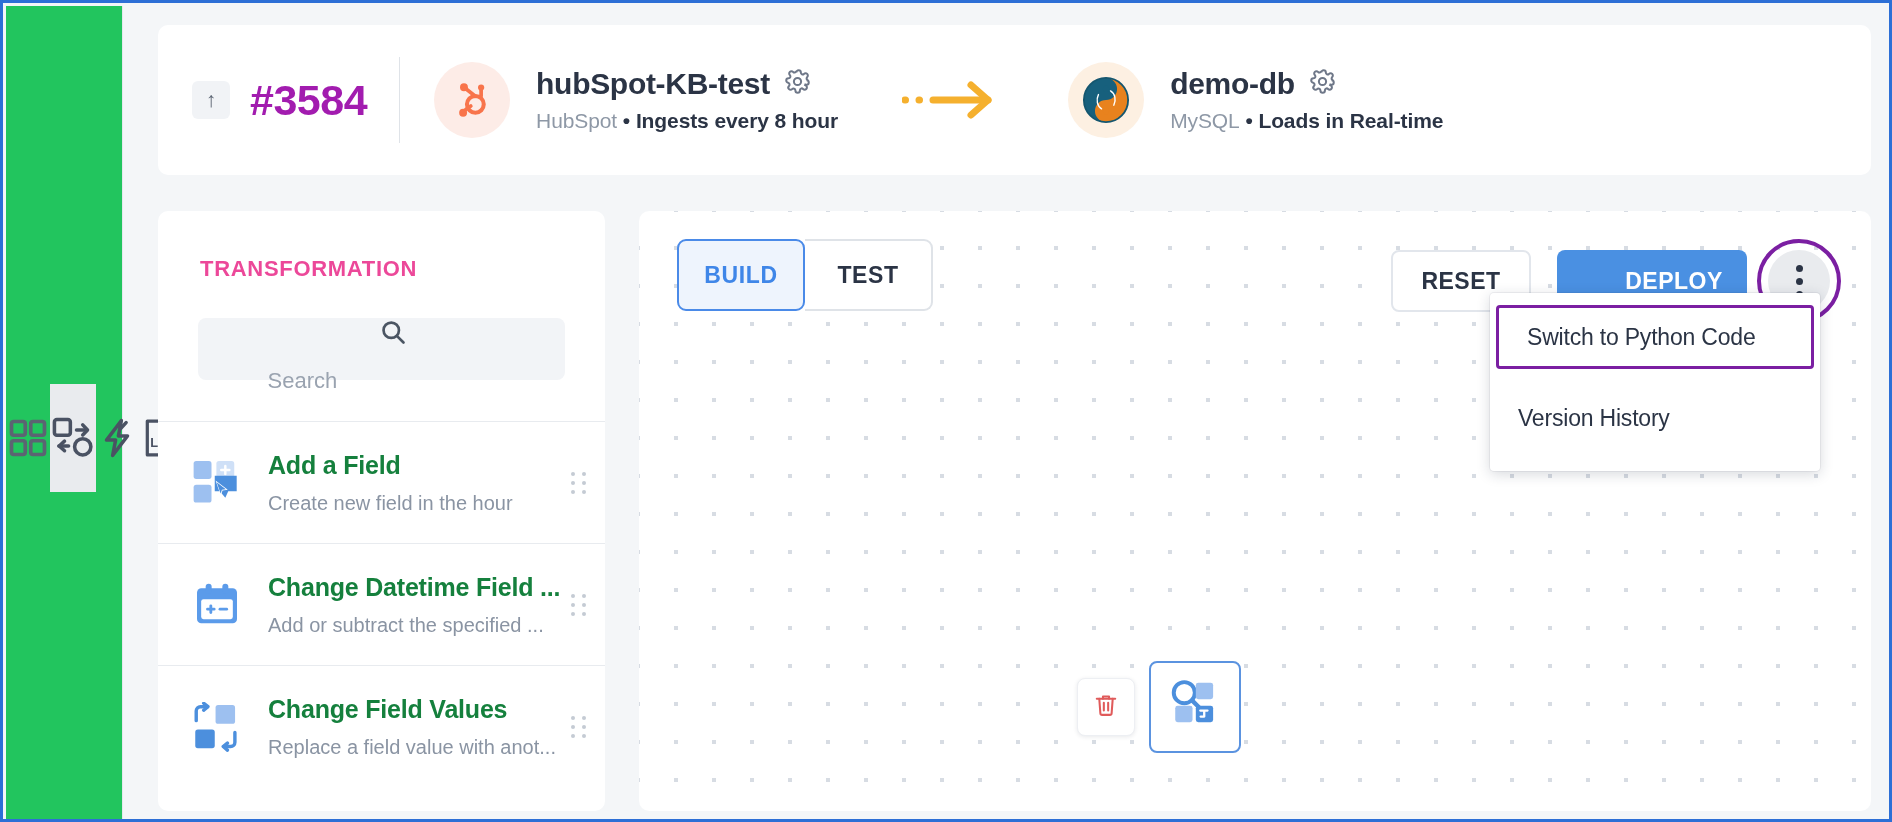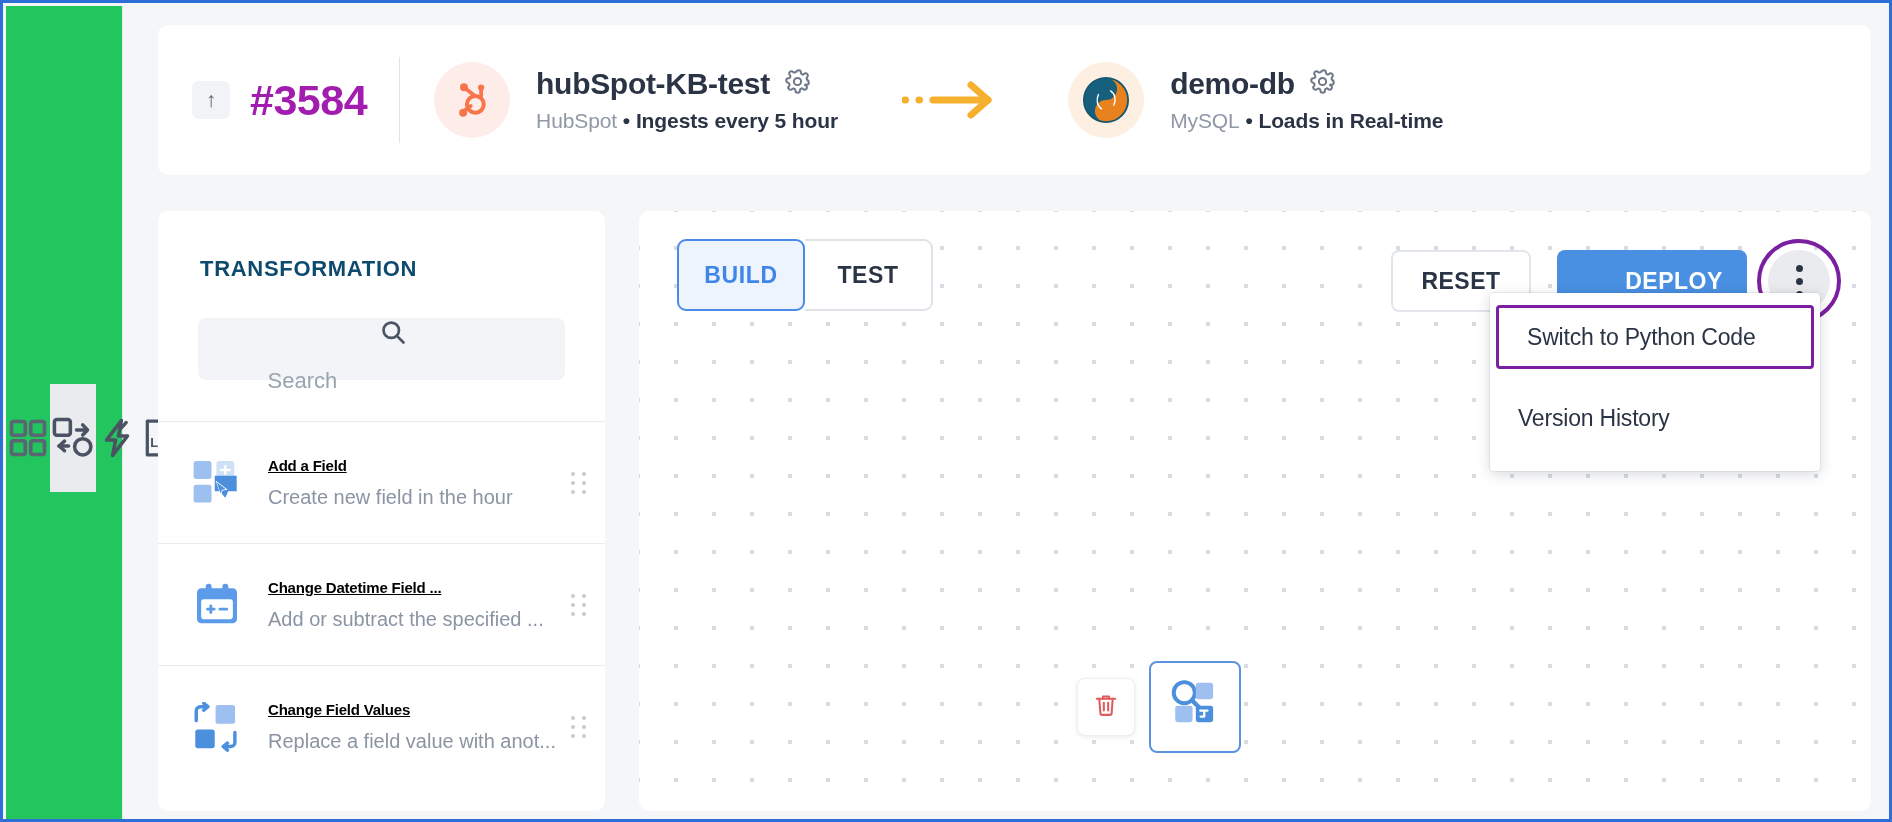--- a/index.html
+++ b/index.html
@@ -93,21 +93,21 @@
   
   .tpanel {
     position: absolute;
     left: 155px; top: 208px;
     width: 447px; height: 600px;
     background: #ffffff;
     border-radius: 10px;
     overflow: hidden;
   }
   .tpanel-title {
-    font-size: 22px; font-weight: 700; color: #0c4a6e;
+    font-size: 22px; font-weight: 700; color: #ec4899;
     letter-spacing: 0.7px;
     padding: 45px 0 0 42px;
   }
   .search-box {
     margin: 36px 40px 0 40px;
     height: 62px;
     background: #f2f4f7;
     border-radius: 8px;
     display: flex; align-items: center;
     padding-left: 22px; gap: 18px;
@@ -126,23 +126,23 @@
     display: flex; align-items: center;
     height: 122px;
     border-top: 1px solid #e8ebef;
     padding-left: 34px; padding-right: 18px;
     position: relative;
     cursor: grab;
   }
   .trow-icon { width: 66px; flex: none; display:flex; align-items:center; }
   .trow-body { flex: 1; min-width: 0; padding-left: 10px; }
   .trow-name {
-    font-size: 15px; font-weight: 700; color: #000000;
+    font-size: 25px; font-weight: 700; color: #15803d;
     letter-spacing: -0.2px;
-    white-space: nowrap; overflow: hidden; text-overflow: ellipsis; text-decoration: underline;
+    white-space: nowrap; overflow: hidden; text-overflow: ellipsis;
   }
   .trow-desc {
     margin-top: 12px;
     font-size: 20px; color: #8a94a3;
     white-space: nowrap; overflow: hidden; text-overflow: ellipsis;
   }
   .grip {
     width: 16px; flex: none;
     display: grid; grid-template-columns: 5px 5px; gap: 5px 6px;
     justify-content: center;
@@ -348,21 +348,21 @@
           <span class="gear">
             <svg width="27" height="27" viewBox="0 0 24 24" fill="none" stroke="#6e7788" stroke-width="1.8">
               <circle cx="12" cy="12" r="3.2"></circle>
               <path d="M19.4 14a1.6 1.6 0 0 0 .32 1.77l.06.06a2 2 0 1 1-2.83 2.83l-.06-.06a1.6 1.6 0 0 0-1.77-.32 1.6 1.6 0 0 0-.97 1.47V20a2 2 0 1 1-4 0v-.11a1.6 1.6 0 0 0-1.05-1.47 1.6 1.6 0 0 0-1.77.32l-.06.06a2 2 0 1 1-2.83-2.83l.06-.06a1.6 1.6 0 0 0 .32-1.77 1.6 1.6 0 0 0-1.47-.97H4a2 2 0 1 1 0-4h.11a1.6 1.6 0 0 0 1.47-1.05 1.6 1.6 0 0 0-.32-1.77l-.06-.06a2 2 0 1 1 2.83-2.83l.06.06a1.6 1.6 0 0 0 1.77.32H10a1.6 1.6 0 0 0 .97-1.47V4a2 2 0 1 1 4 0v.11a1.6 1.6 0 0 0 .97 1.47 1.6 1.6 0 0 0 1.77-.32l.06-.06a2 2 0 1 1 2.83 2.83l-.06.06a1.6 1.6 0 0 0-.32 1.77V10a1.6 1.6 0 0 0 1.47.97H20a2 2 0 1 1 0 4h-.11a1.6 1.6 0 0 0-1.47.97z"></path>
             </svg>
           </span>
         </div>
         <div class="node-sub">
           <span class="muted">HubSpot</span>
           <span>•</span>
-          <span>Ingests every 5 hour</span>
+          <span>Ingests every 8 hour</span>
         </div>
       </div>
     </div>
 
     <div class="arrow-wrap">
       <svg width="102" height="46" viewBox="0 0 102 46" fill="none" stroke="#f5b02e" stroke-width="7" stroke-linecap="round" stroke-linejoin="round">
         <path d="M3 23 h0.5"></path>
         <path d="M17 23 h0.5"></path>
         <path d="M31 23 H86"></path>
         <path d="M69 8 L86 23 L69 38"></path>

